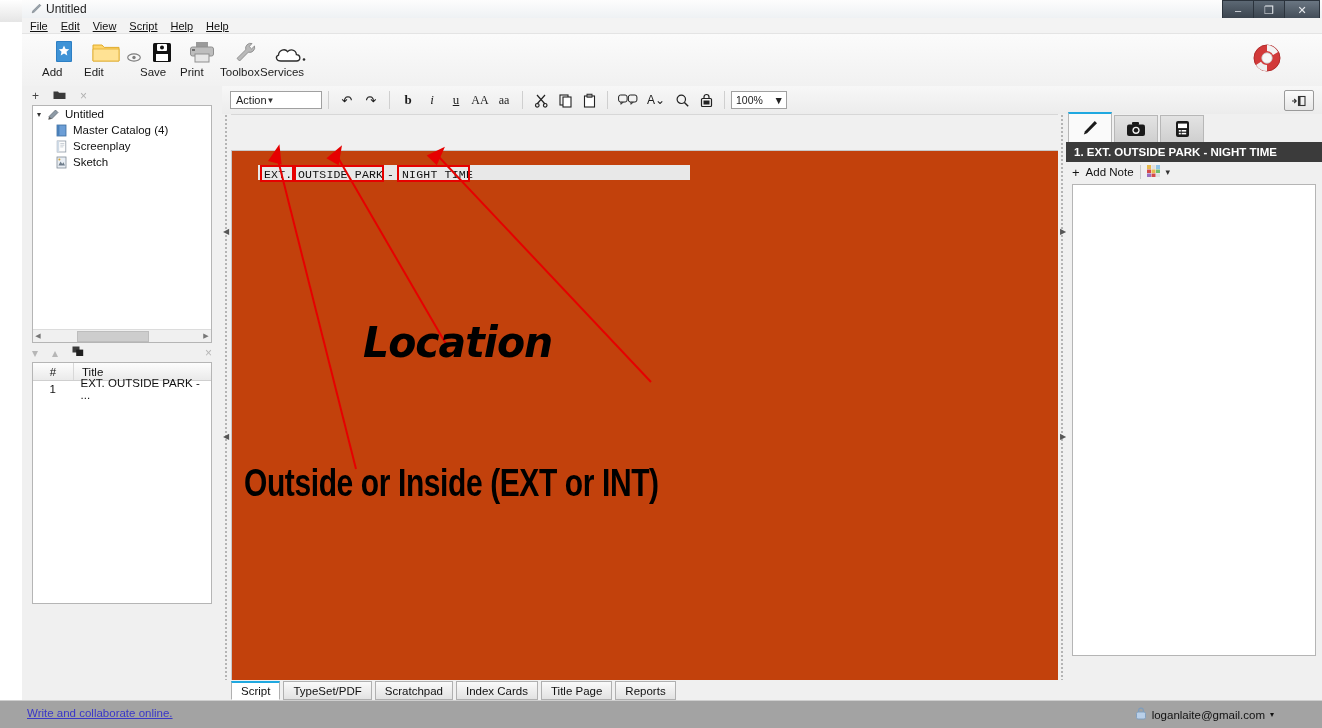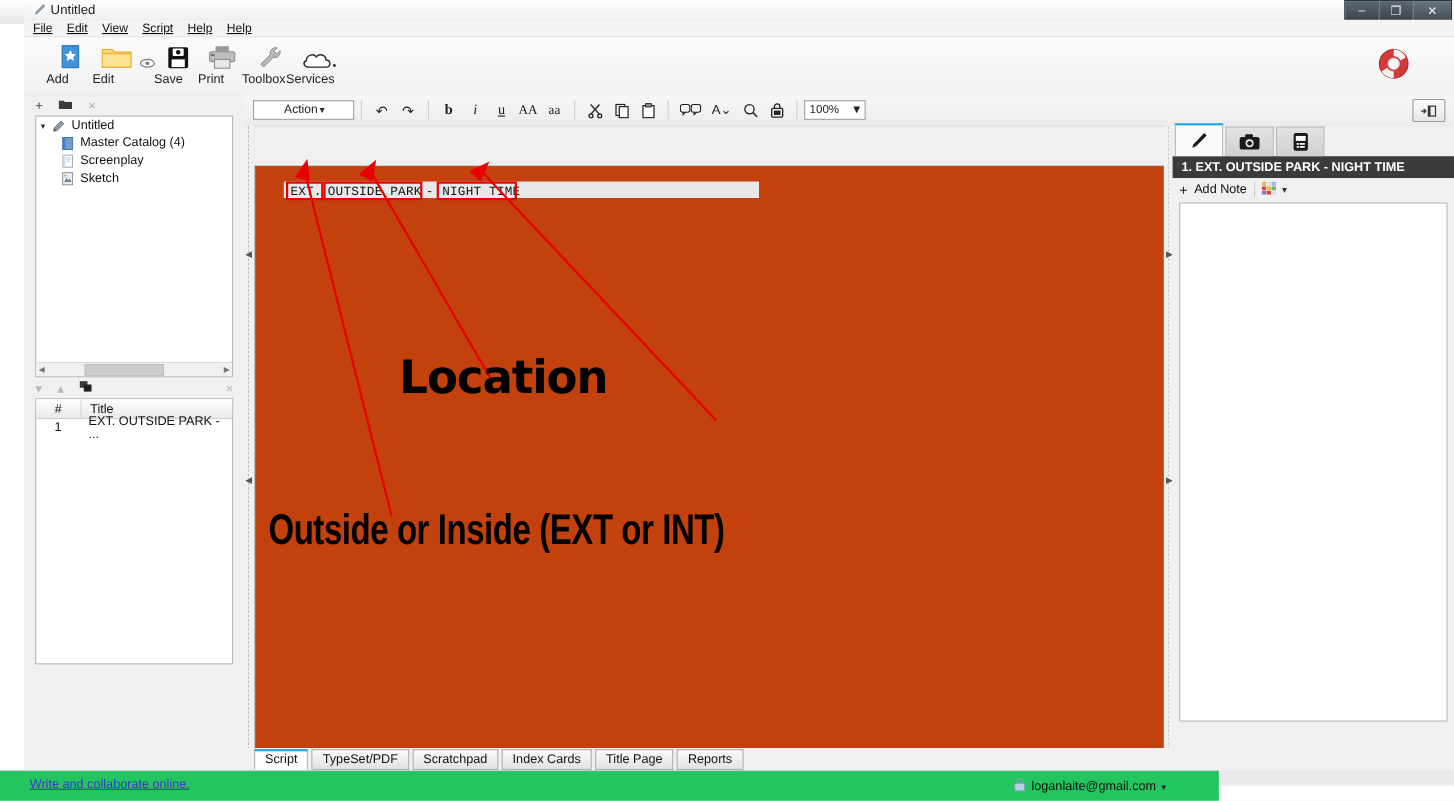--- a/index.html
+++ b/index.html
@@ -51,21 +51,21 @@
   .bigbtn .glyph{height:26px;display:flex;align-items:flex-end;justify-content:center;}
   .bigbtn .lbl{font-size:11.5px;color:#1d1d1d;margin-top:2px;}
   #help-icon{position:absolute;right:38px;top:8px;width:34px;height:34px;}
 
   
   #fmtbar{position:absolute;left:200px;top:86px;width:1100px;height:28px;
     background:linear-gradient(180deg,#f7f7f7,#ececec);
     border-bottom:1px solid #d7d7d7;display:flex;align-items:center;}
   .sel{margin-left:8px;width:92px;height:18px;border:1px solid #a0a0a0;background:#fff;
     font-size:11px;display:flex;align-items:center;padding:0 2px 0 5px;
-    justify-content:center;box-sizing:border-box;color:#222;}
+    justify-content:flex-start;box-sizing:border-box;color:#222;}
   .sel .arr{font-size:8px;color:#333;}
   .tsep{width:1px;height:18px;background:#cfcfcf;margin:0 6px;}
   .tbtn{width:24px;height:20px;display:flex;align-items:center;justify-content:center;
     font-size:13px;color:#1b1b1b;cursor:default;}
   .zoomsel{width:56px;height:18px;border:1px solid #a0a0a0;background:#fff;font-size:10.5px;
     display:flex;align-items:center;justify-content:space-between;padding:0 2px 0 4px;
     box-sizing:border-box;color:#222;}
   #panel-toggle{position:absolute;right:8px;top:4px;width:28px;height:19px;
     border:1px solid #9a9a9a;border-radius:2px;background:linear-gradient(180deg,#fcfcfc,#e6e6e6);
     display:flex;align-items:center;justify-content:center;}
@@ -111,21 +111,21 @@
   #slugline{position:absolute;left:26px;top:14px;width:432px;height:15px;
     background:#e8e8e8;}
   .code{font-family:"Liberation Mono","DejaVu Sans Mono",monospace;font-size:11.5px;
     color:#111;letter-spacing:.2px;white-space:pre;}
   .redbox{position:absolute;border:2px solid #e60000;box-sizing:border-box;}
 
   
   #overlay{position:absolute;left:209px;top:114px;width:835px;height:566px;pointer-events:none;}
   .anno{position:absolute;font-weight:bold;color:#000;white-space:nowrap;}
   #anno-location{left:132px;top:205px;font-size:41px;font-family:"DejaVu Sans",sans-serif;
-    letter-spacing:-1px;transform:scaleY(1.02);}
+    letter-spacing:-1px;transform:scaleY(1.02);font-style:italic;}
   #anno-time{left:363px;top:243px;font-size:41px;font-family:"DejaVu Sans",sans-serif;letter-spacing:1px;}
   #anno-extint{left:13px;top:347px;font-size:30px;font-family:"Liberation Sans",sans-serif;
     letter-spacing:-.4px;transform:scaleY(1.3);transform-origin:left top;}
 
   
   #rightcol{position:absolute;left:1044px;top:114px;width:256px;height:566px;background:#f0f0f0;}
   #rtabs{display:flex;height:28px;align-items:flex-end;padding-left:2px;}
   .rtab{width:42px;height:26px;border:1px solid #b7b7b7;border-bottom:none;
     background:linear-gradient(180deg,#e3e3e3,#cfcfcf);margin-right:2px;
     display:flex;align-items:center;justify-content:center;}
@@ -139,22 +139,22 @@
 
   
   #bottomtabs{position:absolute;left:209px;top:680px;width:1091px;height:20px;
     background:#f0f0f0;display:flex;align-items:flex-end;}
   .btab{height:19px;padding:0 9px;border:1px solid #b0b0b0;
     background:linear-gradient(180deg,#fafafa,#e2e2e2);margin-right:3px;
     display:flex;align-items:center;font-size:11.5px;color:#111;box-sizing:border-box;}
   .btab.active{background:#fff;height:19px;border-top:2px solid #1fa8e0;border-bottom-color:#fff;}
 
   
-  #statusbar{position:absolute;left:0;top:700px;width:1108px;height:28px;
-    background:#22c55e;border-top:1px solid #cfcfcf;}
+  #statusbar{position:absolute;left:0;top:700px;width:1322px;height:28px;
+    background:#a3a3a3;border-top:1px solid #cfcfcf;}
   #collab-link{position:absolute;left:27px;top:6px;font-size:11.5px;color:#3a37c8;
     text-decoration:underline;cursor:pointer;}
   #account{position:absolute;right:48px;top:6px;font-size:11.5px;color:#111;
     display:flex;align-items:center;gap:5px;}
   #win-bottom-edge{position:absolute;left:22px;top:700px;width:1300px;height:14px;background:#e9e9e9;}
 </style>
 </head>
 <body>
 
 <div id="backdrop"></div>

